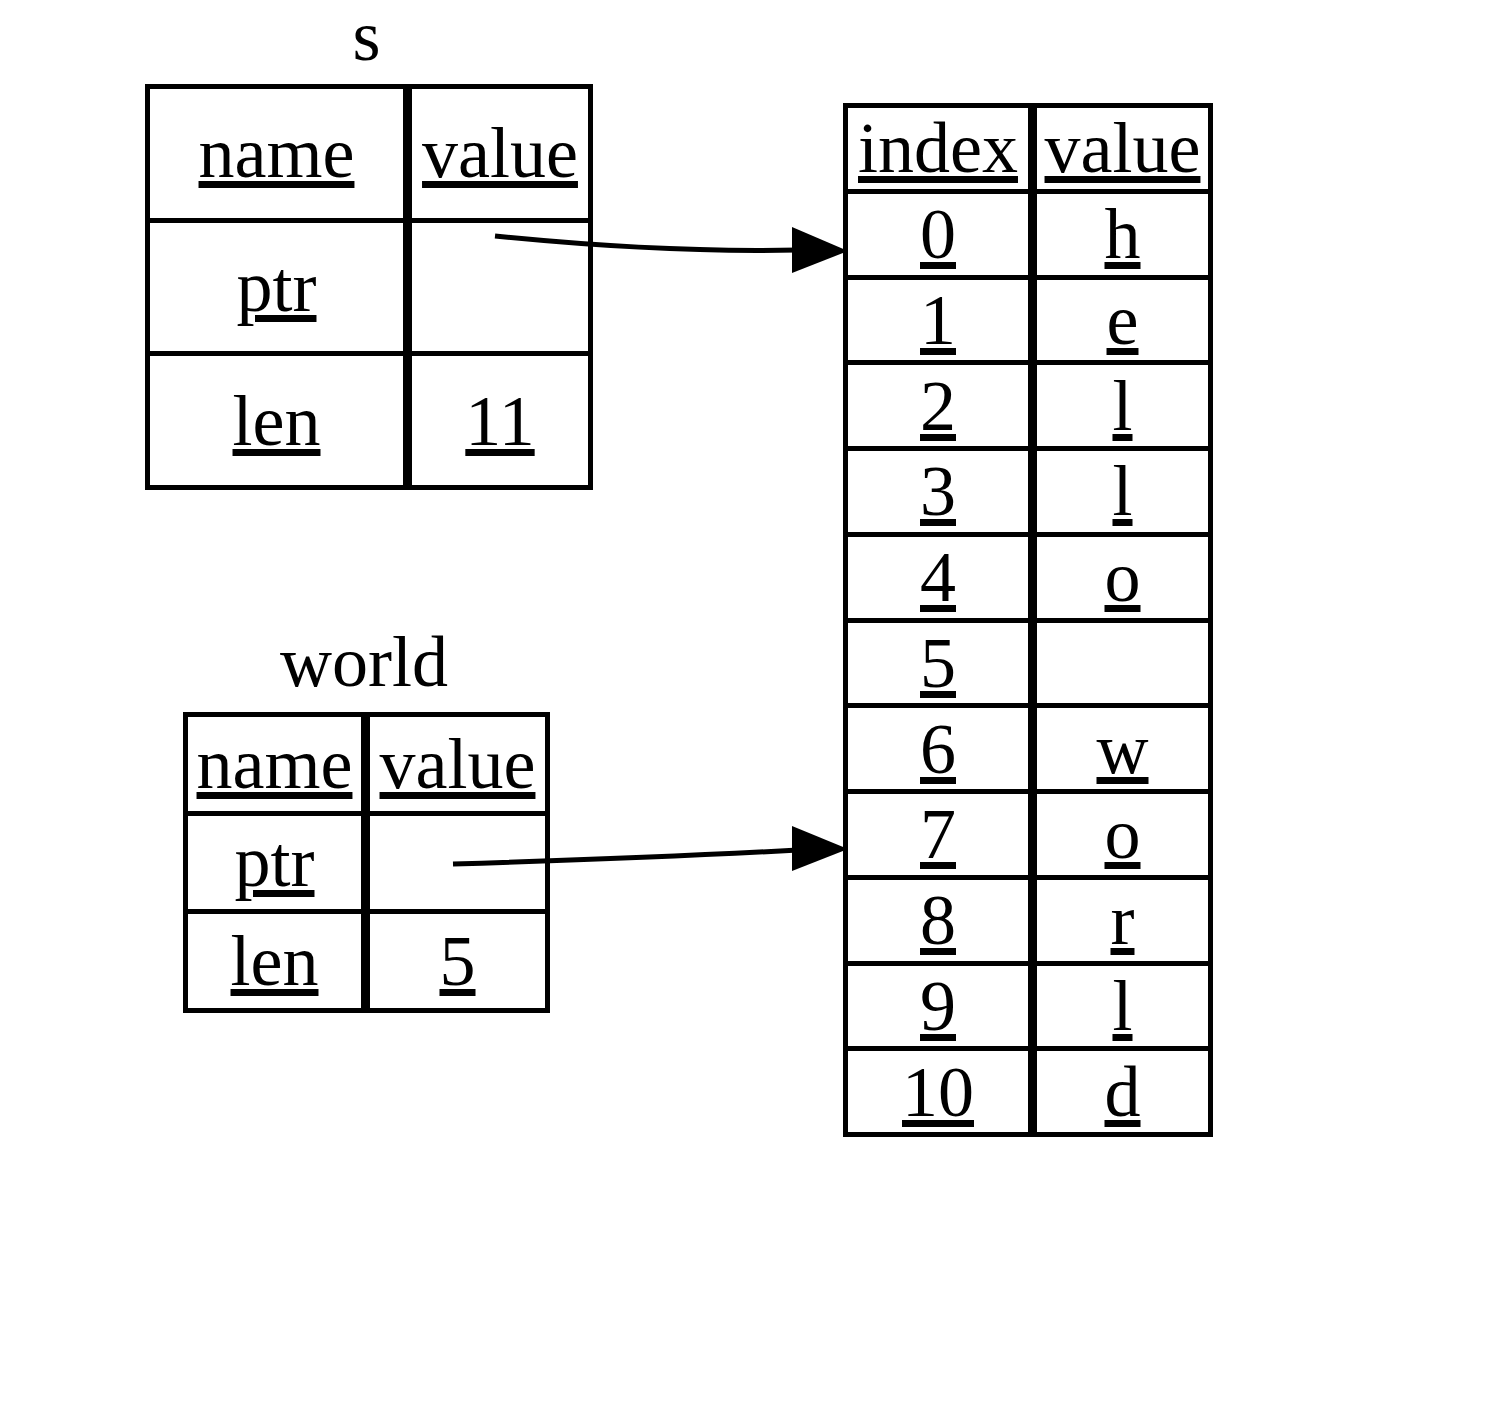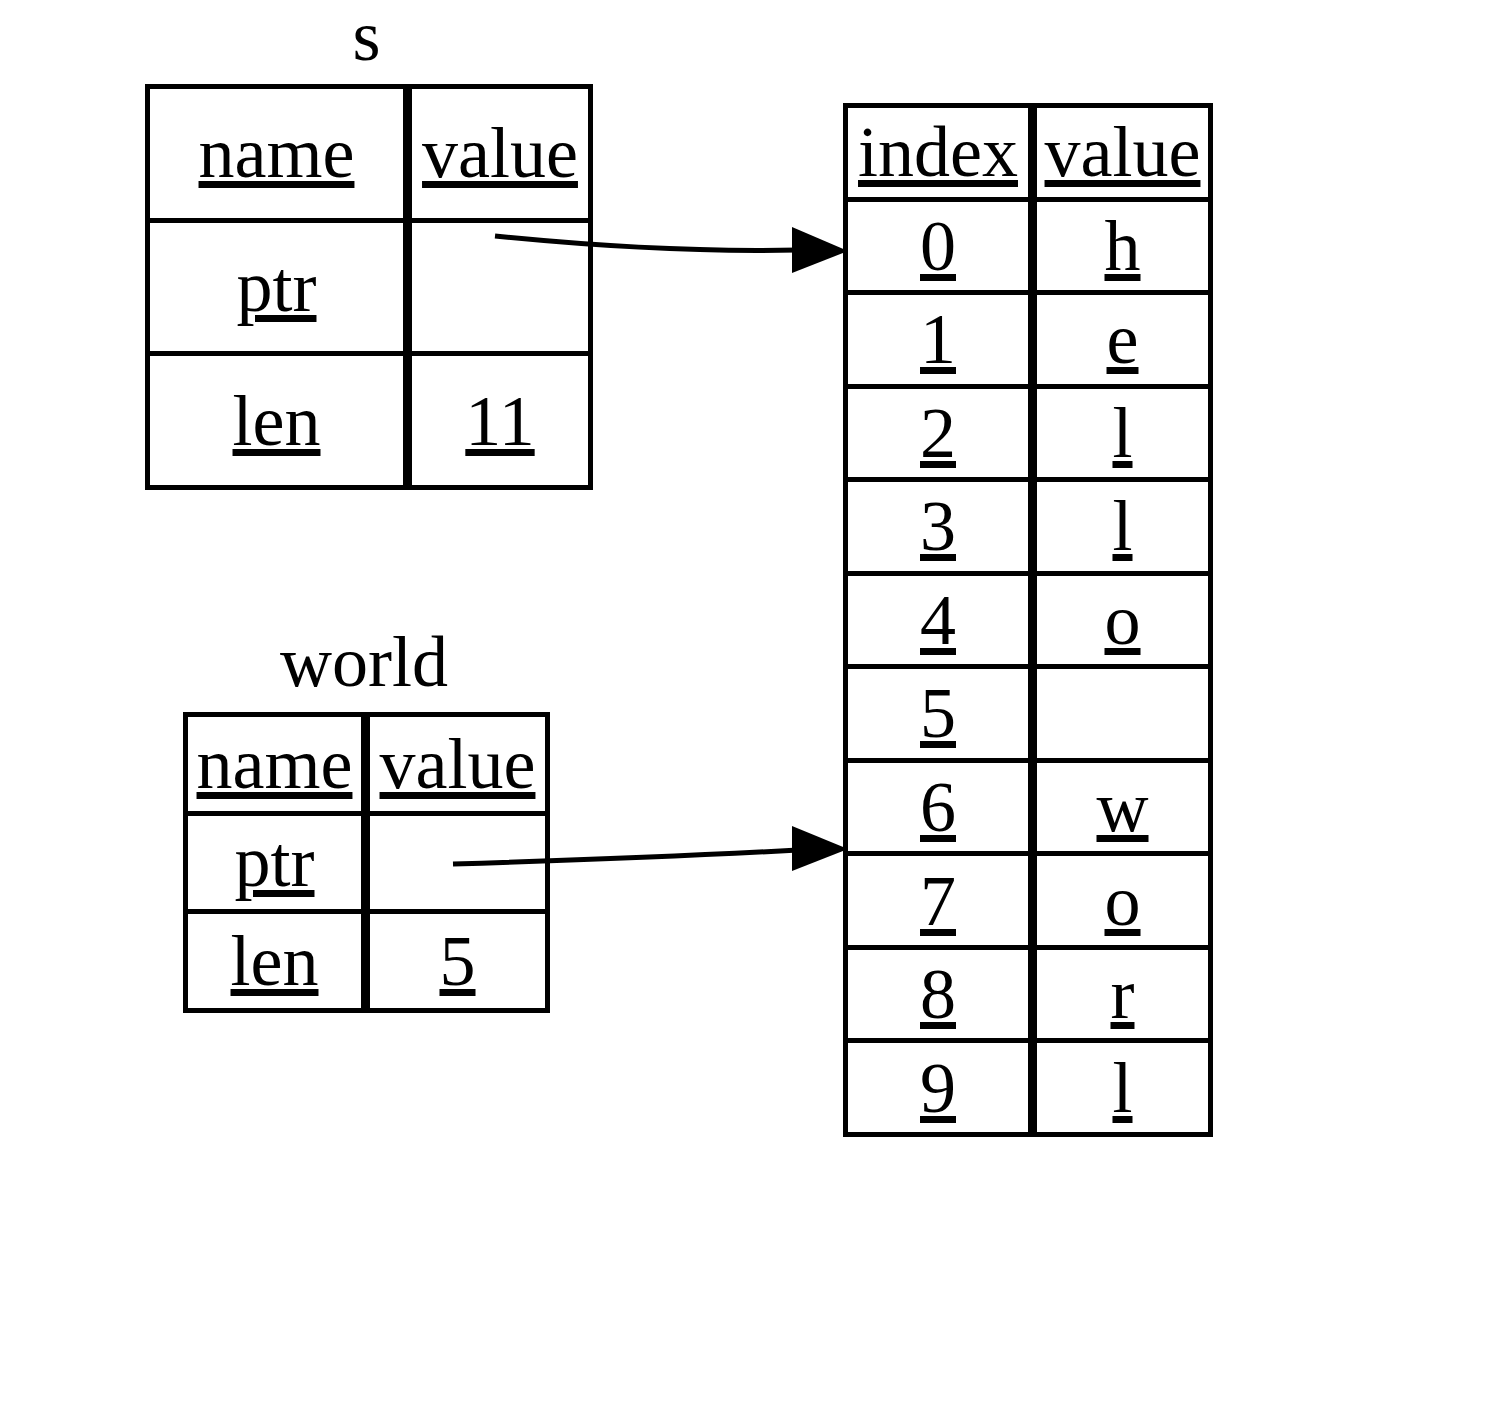--- a/index.html
+++ b/index.html
@@ -145,20 +145,24 @@
       <td>o</td>
     </tr>
     <tr>
       <td class="c0">8</td>
       <td>r</td>
     </tr>
     <tr>
       <td class="c0">9</td>
       <td>l</td>
     </tr>
+    <tr>
+      <td class="c0">10</td>
+      <td>d</td>
+    </tr>
   </tbody>
     </table>
 
   <svg id="arrow-layer" viewBox="0 0 1486 1410" xmlns="http://www.w3.org/2000/svg">
     <g>
       <path d="M 495 236 Q 665 253 798 250" fill="none" stroke="#000000" stroke-width="5"></path>
       <polygon points="792,227 848,251 792,273" fill="#000000"></polygon>
     </g>
     <g>
       <path d="M 453 864 Q 650 858 798 850" fill="none" stroke="#000000" stroke-width="5"></path>

